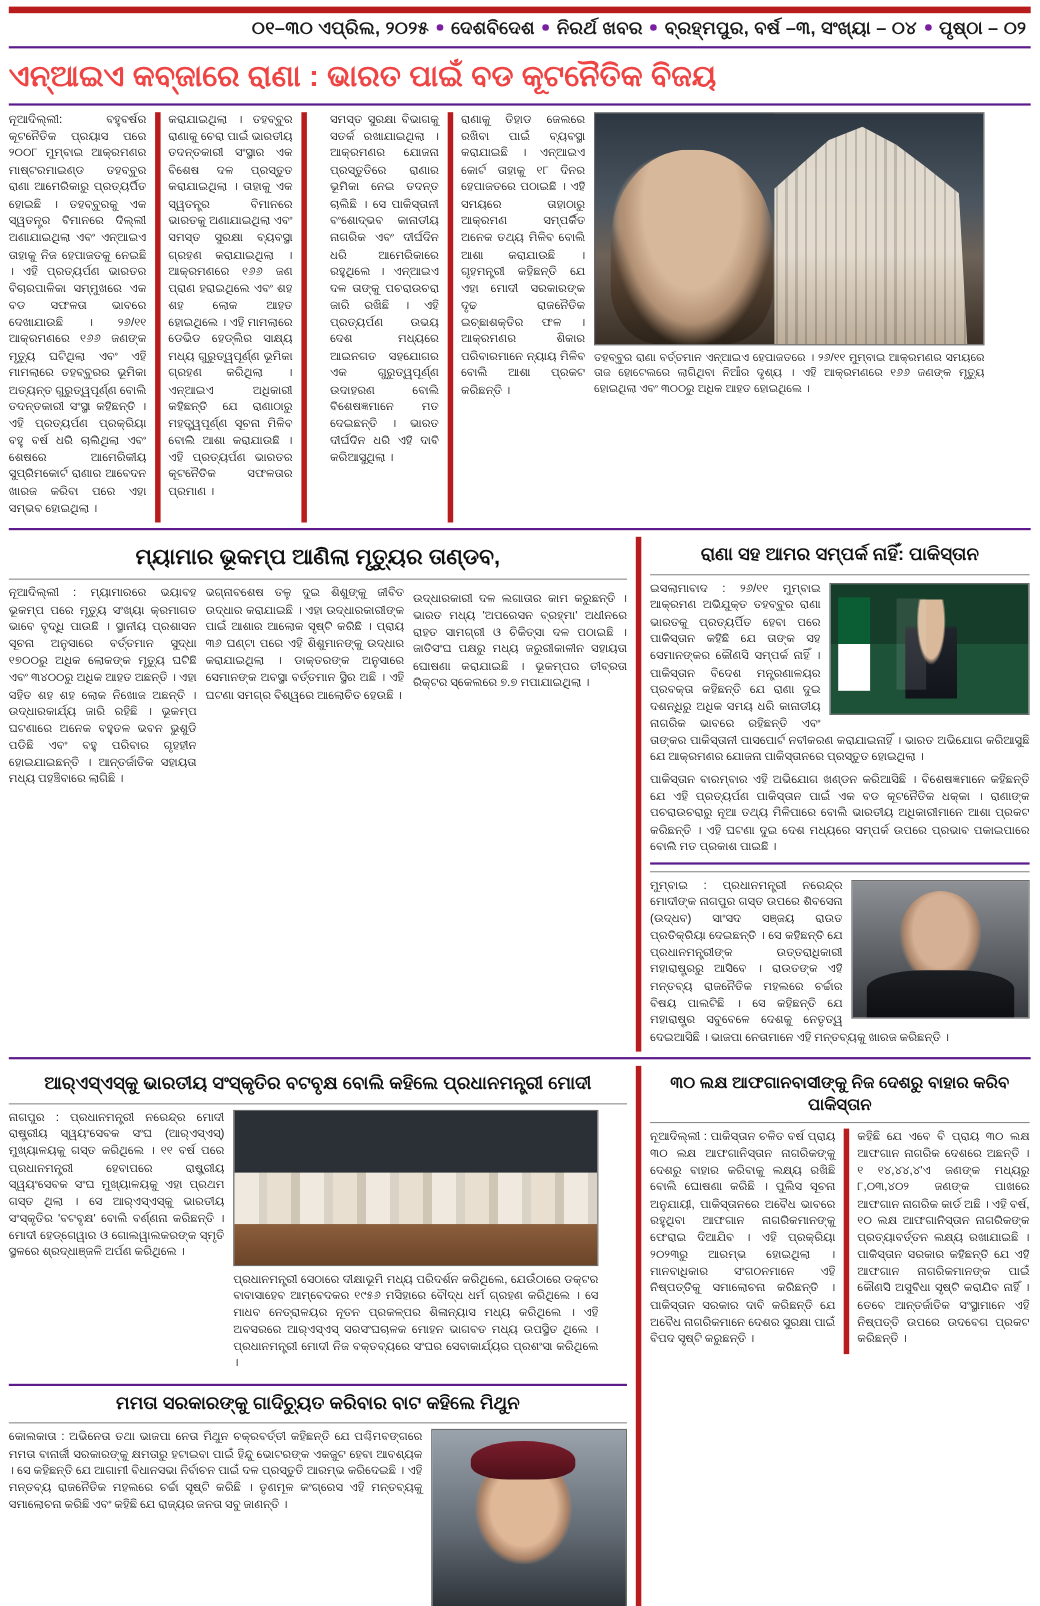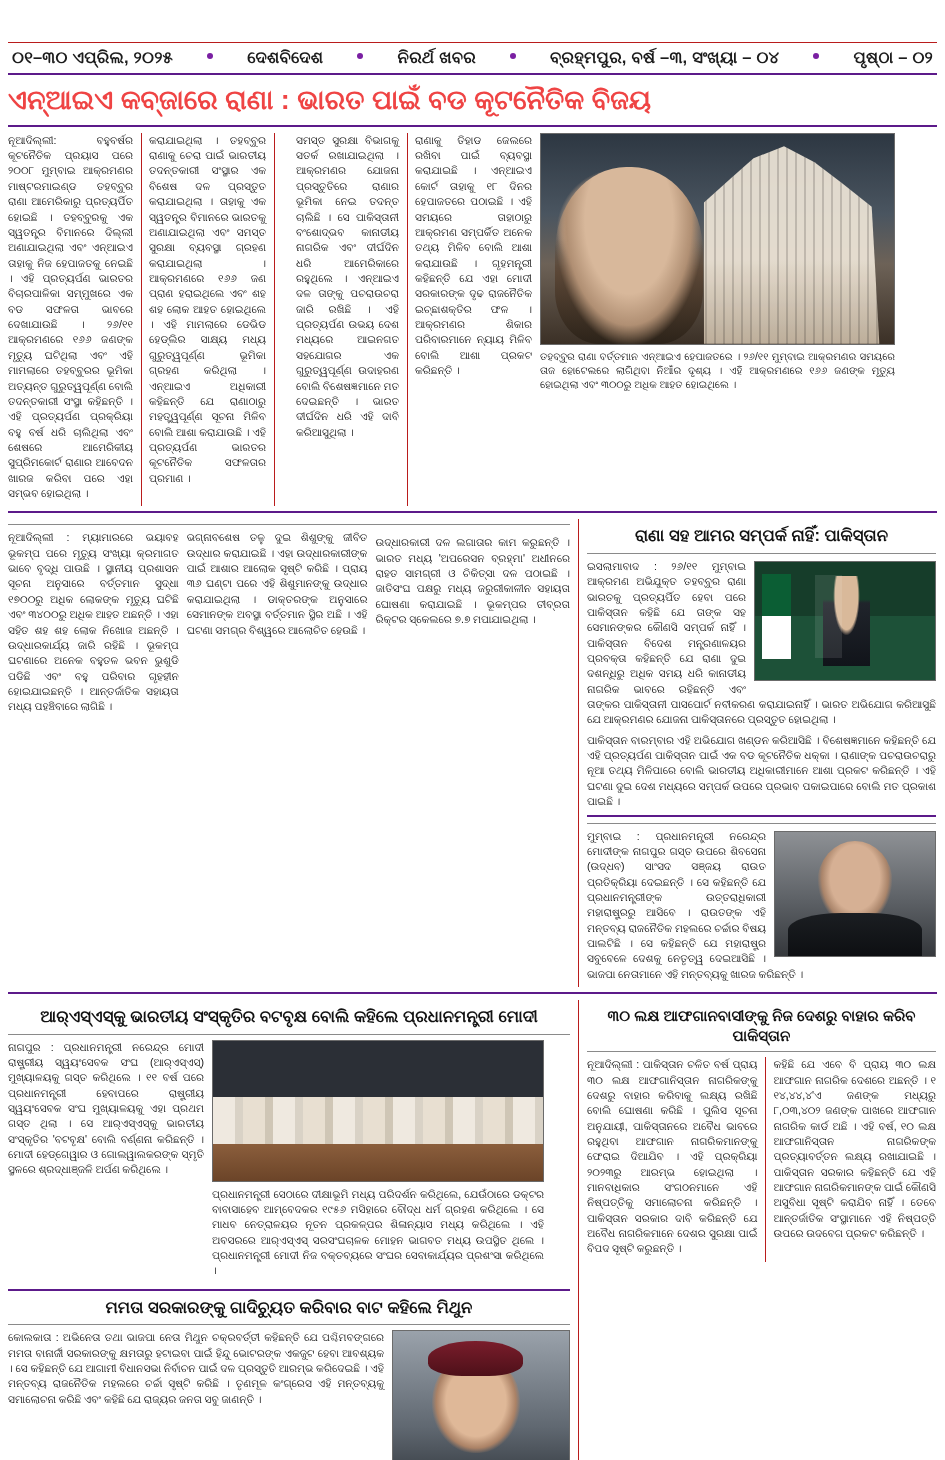--- a/index.html
+++ b/index.html
@@ -15,31 +15,30 @@
     height: 1460px;
     position: relative;
     background: #ffffff;
     box-sizing: border-box;
     padding: 6px 8px;
     overflow: hidden;
   }
 
   
   .masthead {
-    border-top: 1px solid #b91c1c;
+    border-top: 6px solid #b91c1c;
     border-bottom: 2px solid #5c1a8a;
     padding: 5px 4px 6px 4px;
     display: flex;
     align-items: center;
-    justify-content: space-between;
+    justify-content: flex-end;
     font-size: 16.5px;
     font-weight: bold;
     color: #1b1b1b;
     letter-spacing: 0.2px;
-    margin-top: 36px;
   }
   .masthead .mh-item { white-space: nowrap; }
   .masthead .dot {
     display: inline-block;
     width: 6px; height: 6px;
     background: #7a1fa2;
     border-radius: 50%;
     margin: 0 7px 3px 7px;
   }
 
@@ -75,21 +74,21 @@
     font-weight: bold;
     color: #111;
     line-height: 1.3;
     margin: 6px 0 6px 0;
   }
   .sec-head.sm { font-size: 16.5px; }
   .sec-head.xs { font-size: 15px; }
 
   .rule-purple { border-bottom: 2px solid #5c1a8a; margin: 5px 0 6px 0; }
   .rule-thin { border-bottom: 1px solid #8a8a8a; margin: 5px 0; }
-  .vrule { border-left: 1px solid #b91c1c; }
+  .vrule { border-left: 5px solid #b91c1c; }
 
   .caption {
     font-size: 10.2px;
     line-height: 1.4;
     text-align: justify;
     color: #141414;
     margin-top: 5px;
   }
 
   
@@ -293,20 +292,21 @@
       </div>
       <div class="caption">ତହବ୍ବୁର ରାଣା ବର୍ତ୍ତମାନ ଏନ୍‌ଆଇଏ ହେପାଜତରେ । ୨୬/୧୧ ମୁମ୍ବାଇ ଆକ୍ରମଣର ସମୟରେ ତାଜ ହୋଟେଲରେ ଲାଗିଥିବା ନିଆଁର ଦୃଶ୍ୟ । ଏହି ଆକ୍ରମଣରେ ୧୬୬ ଜଣଙ୍କ ମୃତ୍ୟୁ ହୋଇଥିଲା ଏବଂ ୩୦୦ରୁ ଅଧିକ ଆହତ ହୋଇଥିଲେ ।</div>
     </div>
   </div>
 
   <div class="rule-purple"></div>
 
   <div class="row">
 
     <div class="col" style="width:562px">
+      <div class="sec-head">ମ୍ୟାମାର ଭୂକମ୍ପ ଆଣିଲା ମୃତ୍ୟୁର ତାଣ୍ଡବ,</div>
       <div class="rule-thin"></div>
       <div class="row">
         <div class="col body-text" style="width:172px">
           <p>ନୂଆଦିଲ୍ଲୀ : ମ୍ୟାମାରରେ ଭୟାବହ ଭୂକମ୍ପ ପରେ ମୃତ୍ୟୁ ସଂଖ୍ୟା କ୍ରମାଗତ ଭାବେ ବୃଦ୍ଧି ପାଉଛି । ସ୍ଥାନୀୟ ପ୍ରଶାସନ ସୂଚନା ଅନୁସାରେ ବର୍ତ୍ତମାନ ସୁଦ୍ଧା ୧୭୦୦ରୁ ଅଧିକ ଲୋକଙ୍କ ମୃତ୍ୟୁ ଘଟିଛି ଏବଂ ୩୪୦୦ରୁ ଅଧିକ ଆହତ ଅଛନ୍ତି । ଏହା ସହିତ ଶହ ଶହ ଲୋକ ନିଖୋଜ ଅଛନ୍ତି । ଉଦ୍ଧାରକାର୍ଯ୍ୟ ଜାରି ରହିଛି । ଭୂକମ୍ପ ଘଟଣାରେ ଅନେକ ବହୁତଳ ଭବନ ଭୁଶୁଡି ପଡିଛି ଏବଂ ବହୁ ପରିବାର ଗୃହହୀନ ହୋଇଯାଇଛନ୍ତି । ଆନ୍ତର୍ଜାତିକ ସହାୟତା ମଧ୍ୟ ପହଞ୍ଚିବାରେ ଲାଗିଛି ।</p>
         </div>
         <div class="col" style="width:182px">
           <div class="body-text">
             <p>ଭଗ୍ନାବଶେଷ ତଳୁ ଦୁଇ ଶିଶୁଙ୍କୁ ଜୀବିତ ଉଦ୍ଧାର କରାଯାଇଛି । ଏହା ଉଦ୍ଧାରକାରୀଙ୍କ ପାଇଁ ଆଶାର ଆଲୋକ ସୃଷ୍ଟି କରିଛି । ପ୍ରାୟ ୩୬ ଘଣ୍ଟା ପରେ ଏହି ଶିଶୁମାନଙ୍କୁ ଉଦ୍ଧାର କରାଯାଇଥିଲା । ଡାକ୍ତରଙ୍କ ଅନୁସାରେ ସେମାନଙ୍କ ଅବସ୍ଥା ବର୍ତ୍ତମାନ ସ୍ଥିର ଅଛି । ଏହି ଘଟଣା ସମଗ୍ର ବିଶ୍ୱରେ ଆଲୋଚିତ ହେଉଛି ।</p>
           </div>
         </div>

